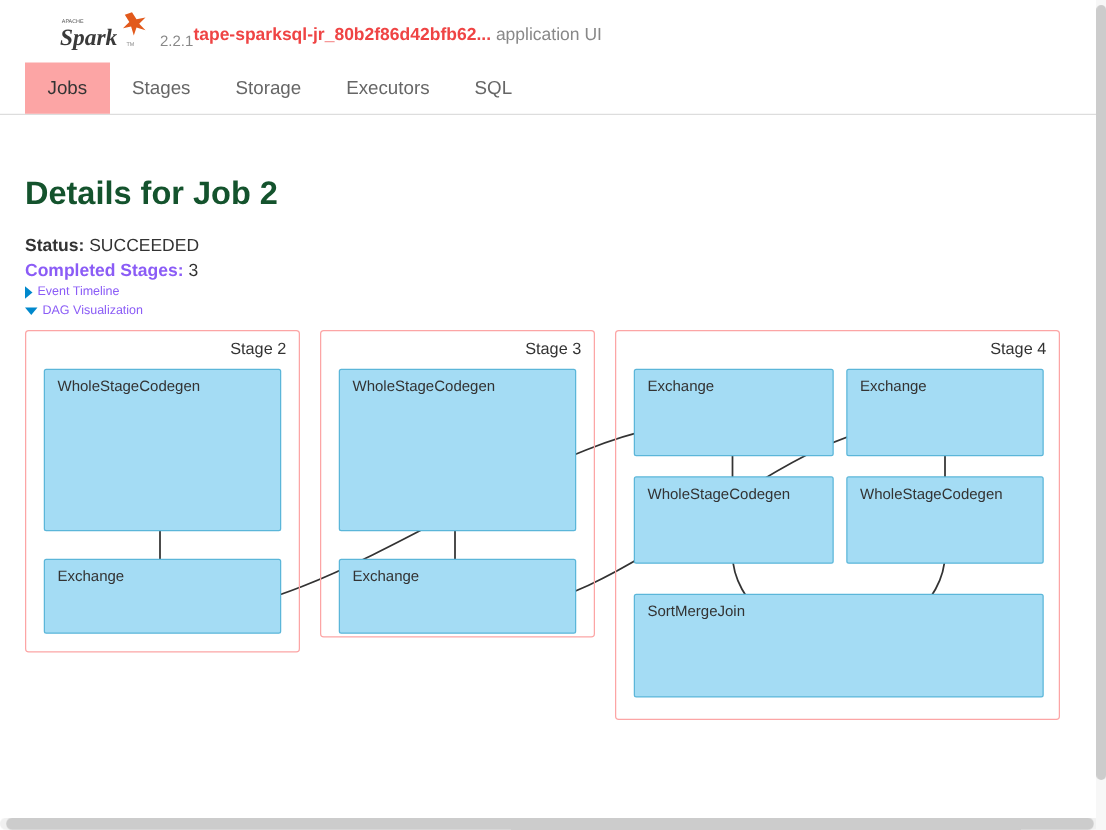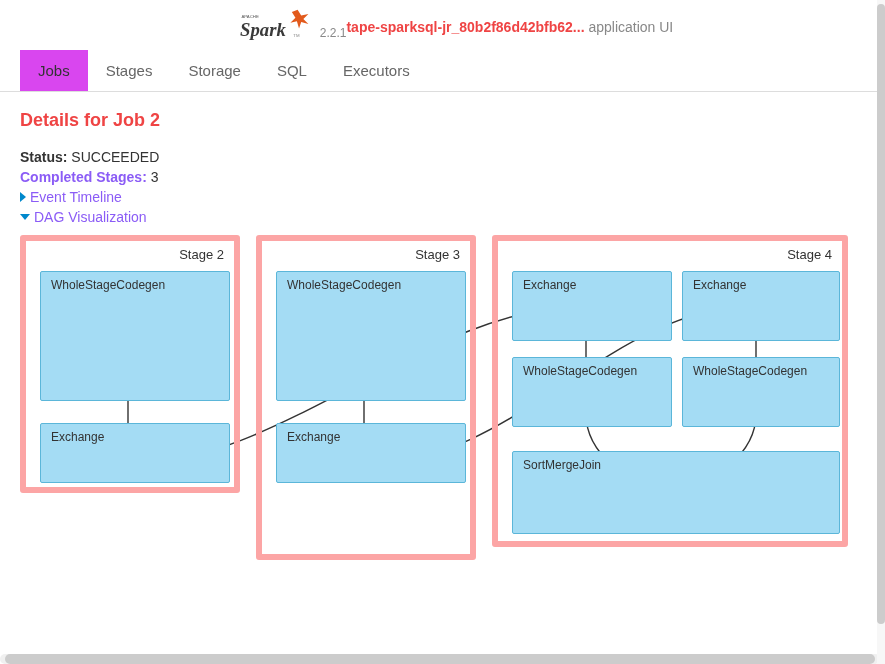--- a/index.html
+++ b/index.html
@@ -7,67 +7,67 @@
     font-family: -apple-system, BlinkMacSystemFont, "Segoe UI", Helvetica, Arial, sans-serif;
     font-size: 14px;
     color: #333;
     background: #fff;
     width: 885px;
     overflow-x: hidden;
   }
   .header {
     display: flex;
     align-items: center;
-    justify-content: center;
+    justify-content: flex-start;
     padding: 8px 20px 4px 48px;
   }
   .logo-area { display: flex; align-items: flex-end; gap: 8px; }
   .logo-svg { width: 72px; height: 38px; }
   .version { color: #888; font-size: 12px; padding-bottom: 6px; }
   .app-name { font-size: 14px; color: #888; }
   .app-name b { color: #ef4444; font-weight: 700; }
   .navbar {
     display: flex;
     border-bottom: 1px solid #ddd;
     padding-left: 20px;
     background: #fff;
   }
   .nav-item {
     padding: 12px 18px;
     color: #666;
     cursor: pointer;
     font-size: 15px;
   }
-  .nav-item.active { background: #d946ef; color: #333; }
+  .nav-item.active { background: #fca5a5; color: #333; }
   .content { padding: 18px 20px; }
-  h2.page-title { font-size: 18px; font-weight: 700; margin: 0 0 18px 0; color: #ef4444; }
+  h2.page-title { font-size: 26px; font-weight: 700; margin: 29px 0 18px 0; color: #14532d; }
   .status-line { font-size: 14px; margin-bottom: 4px; }
   .status-line b { font-weight: 700; }
   .link { color: #8b5cf6; cursor: pointer; }
-  .toggle-line { font-size: 14px; margin: 4px 0; display:flex; align-items:center; gap:4px; }
+  .toggle-line { font-size: 10px; margin: 4px 0; display:flex; align-items:center; gap:4px; }
   .triangle-right {
     display:inline-block; width:0; height:0;
     border-top: 5px solid transparent;
     border-bottom: 5px solid transparent;
     border-left: 6px solid #0088cc;
   }
   .triangle-down {
     display:inline-block; width:0; height:0;
     border-left: 5px solid transparent;
     border-right: 5px solid transparent;
     border-top: 6px solid #0088cc;
   }
   .dag-container {
     display: flex;
     gap: 16px;
     margin-top: 10px;
     position: relative;
   }
   .stage-box {
-    border: 6px solid #fca5a5;
+    border: 1px solid #fca5a5;
     border-radius: 3px;
     padding: 28px 24px 16px 14px;
     position: relative;
     flex-shrink: 0;
   }
   .stage-label {
     position: absolute;
     top: 6px;
     right: 10px;
     font-size: 13px;
@@ -133,22 +133,22 @@
   </div>
   <div class="app-name">
     <b>tape-sparksql-jr_80b2f86d42bfb62...</b><span> application UI</span>
   </div>
 </div>
 
 <div class="navbar" id="navbar">
     <div class="nav-item active">Jobs</div>
     <div class="nav-item">Stages</div>
     <div class="nav-item">Storage</div>
+    <div class="nav-item">Executors</div>
     <div class="nav-item">SQL</div>
-    <div class="nav-item">Executors</div>
   </div>
 
 <div class="content">
   <h2 class="page-title">Details for Job 2</h2>
 
   <div class="status-line">
     <b>Status:</b>
     <span>SUCCEEDED</span>
   </div>
   <div class="status-line">
@@ -197,21 +197,21 @@
         <path d="M 566 179 C 566 220, 612 250, 638 252" stroke="#333" stroke-width="1.4" fill="none" marker-end="url(#arrow)"></path>
         <path d="M 736 179 C 736 220, 690 250, 662 252" stroke="#333" stroke-width="1.4" fill="none" marker-end="url(#arrow)"></path>
         <path d="M 108 230 C 260 230, 412 70, 562 72" stroke="#333" stroke-width="1.4" fill="none" marker-end="url(#arrow)"></path>
         <path d="M 344 230 C 496 230, 592 70, 732 72" stroke="#333" stroke-width="1.4" fill="none" marker-end="url(#arrow)"></path>
       </svg>
   <div class="stage-box" style="width: 220px; height: 258px;">
         <div class="stage-label">Stage 2</div>
         <div class="op-box" style="left: 14px; top: 30px; width: 190px; height: 130px;">WholeStageCodegen</div>
         <div class="op-box" style="left: 14px; top: 182px; width: 190px; height: 60px;">Exchange</div>
       </div>
-      <div class="stage-box" style="width: 220px; height: 325px;">
+      <div class="stage-box" style="width: 220px; height: 246px;">
         <div class="stage-label">Stage 3</div>
         <div class="op-box" style="left: 14px; top: 30px; width: 190px; height: 130px;">WholeStageCodegen</div>
         <div class="op-box" style="left: 14px; top: 182px; width: 190px; height: 60px;">Exchange</div>
       </div>
       <div class="stage-box" style="width: 356px; height: 312px;">
         <div class="stage-label">Stage 4</div>
         <div class="op-box" style="left: 14px; top: 30px; width: 160px; height: 70px;">Exchange</div>
         <div class="op-box" style="left: 184px; top: 30px; width: 158px; height: 70px;">Exchange</div>
         <div class="op-box" style="left: 14px; top: 116px; width: 160px; height: 70px;">WholeStageCodegen</div>
         <div class="op-box" style="left: 184px; top: 116px; width: 158px; height: 70px;">WholeStageCodegen</div>

